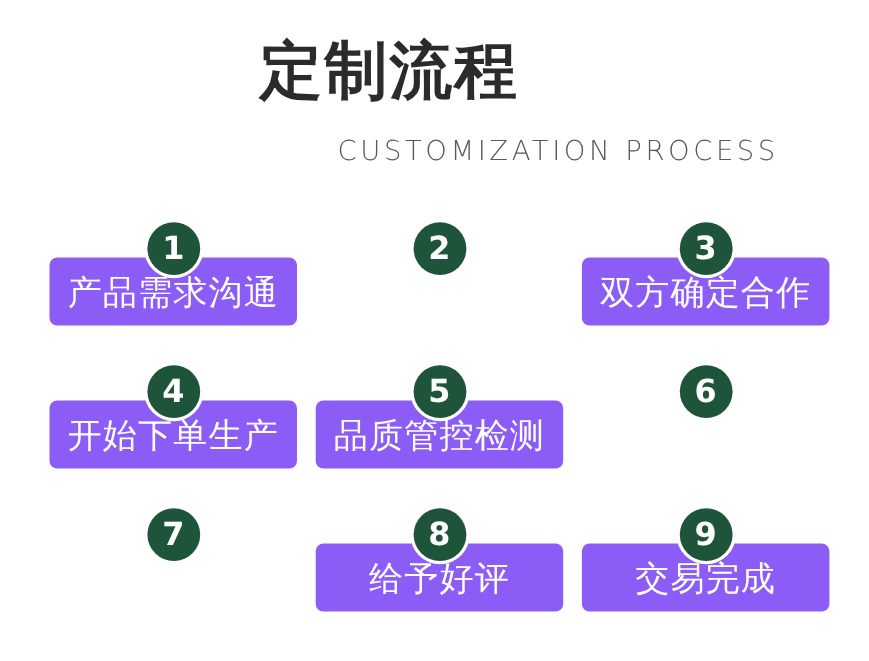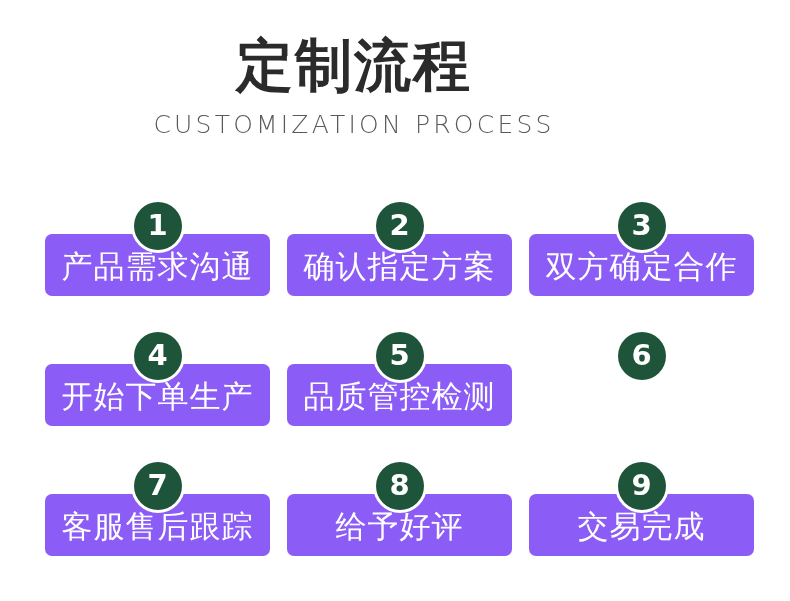--- a/index.html
+++ b/index.html
@@ -42,22 +42,23 @@
     white-space: nowrap;
   }
 
   .title-en {
     font-family: "DejaVu Sans", "Liberation Sans", sans-serif;
     font-size: 25px;
     line-height: 34px;
     font-weight: 300;
     color: #59595b;
     letter-spacing: 3.2px;
-    margin: 12px 0 0 0;
+    margin: 24px 0 0 0;
     white-space: nowrap;
+    text-align: right;
   }
 
   
   .steps-grid {
     position: absolute;
     left: 45px;
     top: 202px;
     width: 700px;
     display: grid;
     grid-template-columns: 225px 225px 225px;
@@ -142,23 +143,20 @@
       </div>
       <div class="step-card">
         <span class="step-label">产品需求沟通</span>
       </div>
     </div>
 
     <div class="step">
       <div class="step-badge">
         <span class="step-badge-num">2</span>
       </div>
-      <div class="step-card">
-        <span class="step-label">确认指定方案</span>
-      </div>
     </div>
 
     <div class="step">
       <div class="step-badge">
         <span class="step-badge-num">3</span>
       </div>
       <div class="step-card">
         <span class="step-label">双方确定合作</span>
       </div>
     </div>
@@ -183,23 +181,20 @@
 
     <div class="step">
       <div class="step-badge">
         <span class="step-badge-num">6</span>
       </div>
     </div>
 
     <div class="step">
       <div class="step-badge">
         <span class="step-badge-num">7</span>
-      </div>
-      <div class="step-card">
-        <span class="step-label">客服售后跟踪</span>
       </div>
     </div>
 
     <div class="step">
       <div class="step-badge">
         <span class="step-badge-num">8</span>
       </div>
       <div class="step-card">
         <span class="step-label">给予好评</span>
       </div>

